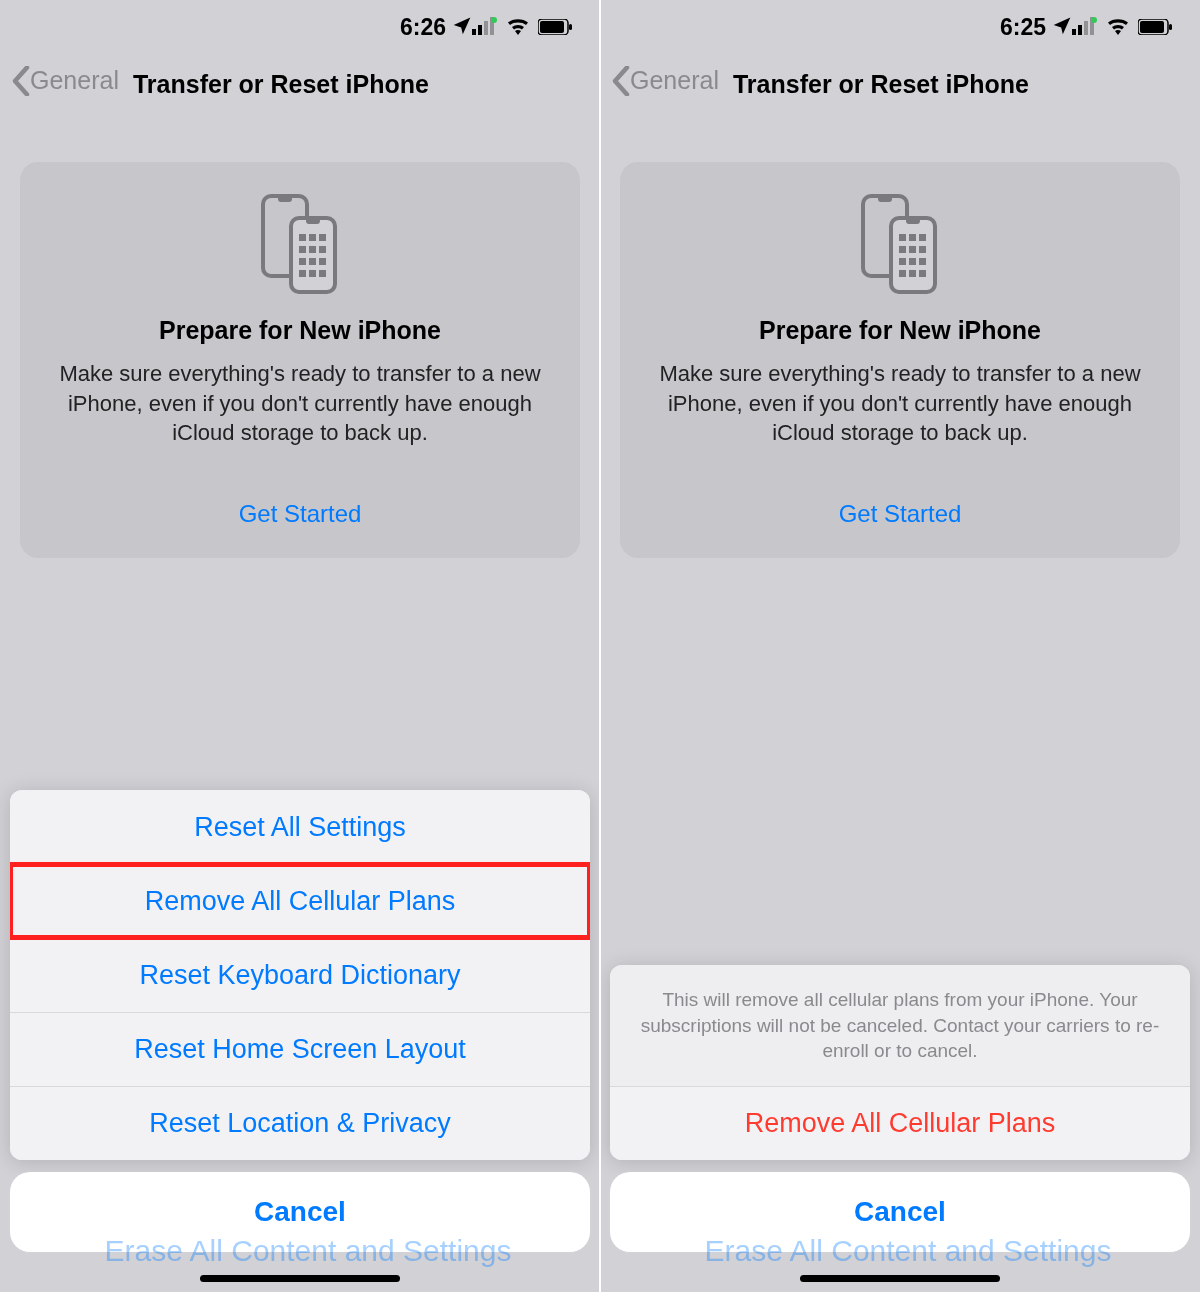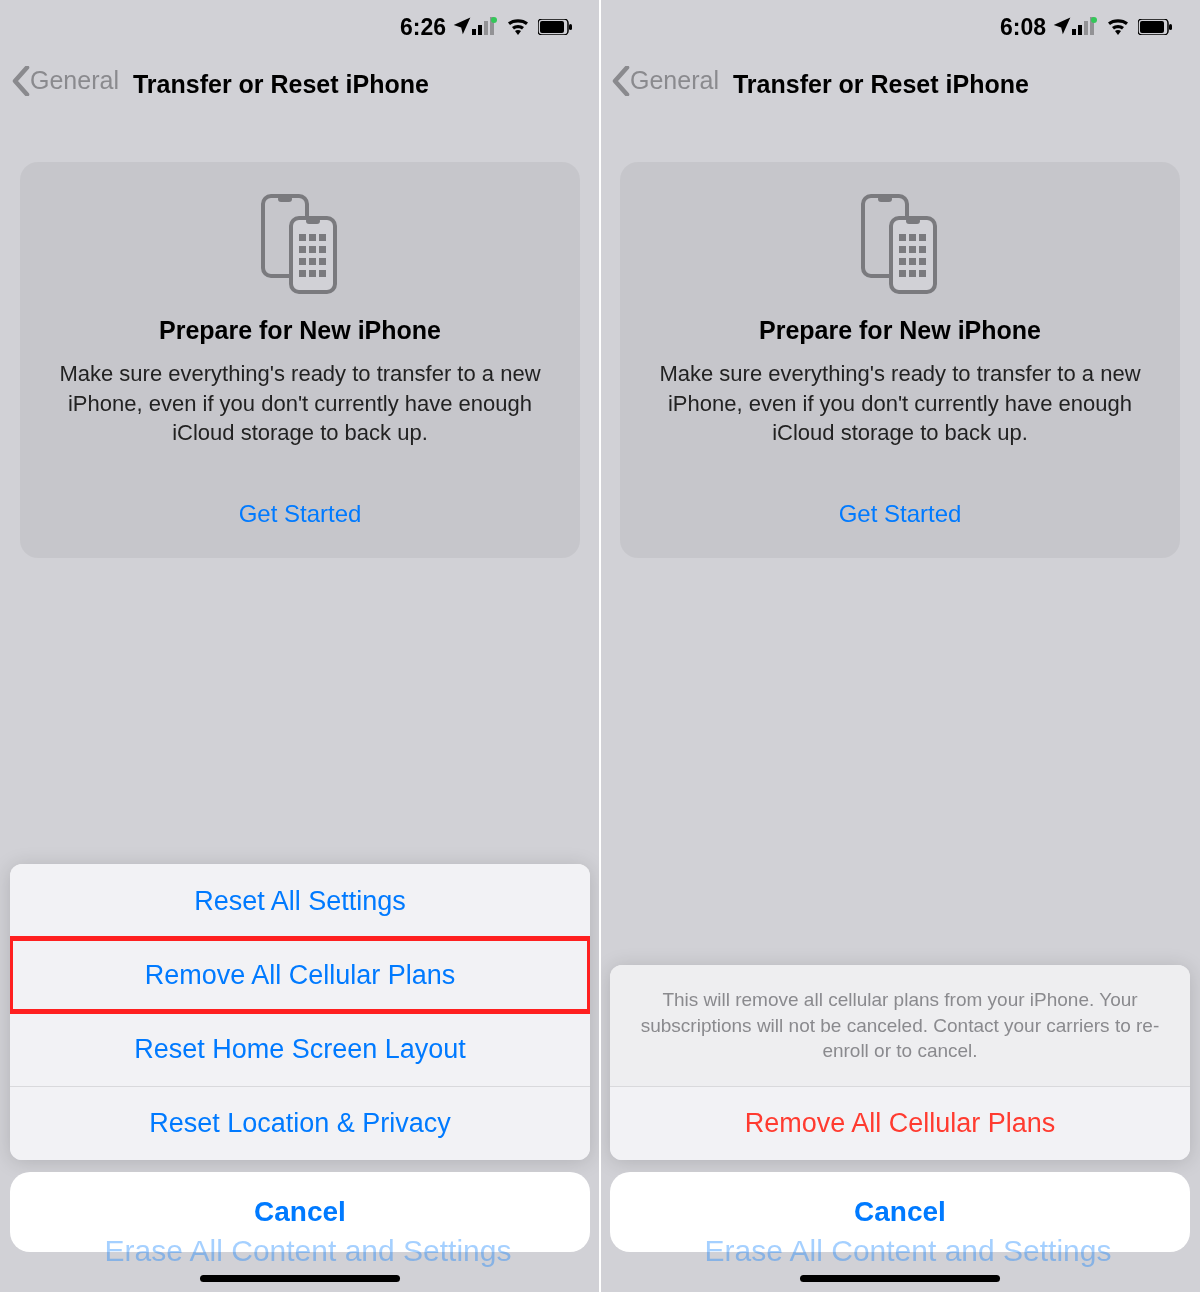--- a/index.html
+++ b/index.html
@@ -224,33 +224,34 @@
       </svg>
     </div>
     <div class="card-title">Prepare for New iPhone</div>
     <div class="card-desc">Make sure everything's ready to transfer to a new iPhone, even if you don't currently have enough iCloud storage to back up.</div>
     <a class="card-link">Get Started</a>
   </div>
 
   <div class="sheet" style="bottom:132px;">
     <div class="row">Reset All Settings</div>
     <div class="row highlight">Remove All Cellular Plans</div>
+    <div class="row">Reset Keyboard Dictionary</div>
     <div class="row">Reset Home Screen Layout</div>
     <div class="row">Reset Location &amp; Privacy</div>
   </div>
   <div class="cancel-btn" style="bottom:40px;">Cancel</div>
   <div class="peek-text" style="bottom:24px;">Erase All Content and Settings</div>
 
   <div class="homebar"></div>
 </div>
 
 <div class="phone">
   <div class="statusbar">
     <div class="left">
-      <span>6:08</span>
+      <span>6:25</span>
       <span>
         <svg viewBox="0 0 24 24" width="20" height="20" fill="#000">
             <path d="M2 12l20-9-9 20-2-8-9-3z"></path>
           </svg>
       </span>
     </div>
     <div class="right">
       <span>
         <svg width="26" height="18" viewBox="0 0 26 18">
             <rect x="0" y="12" width="4" height="6" fill="#000"></rect>

